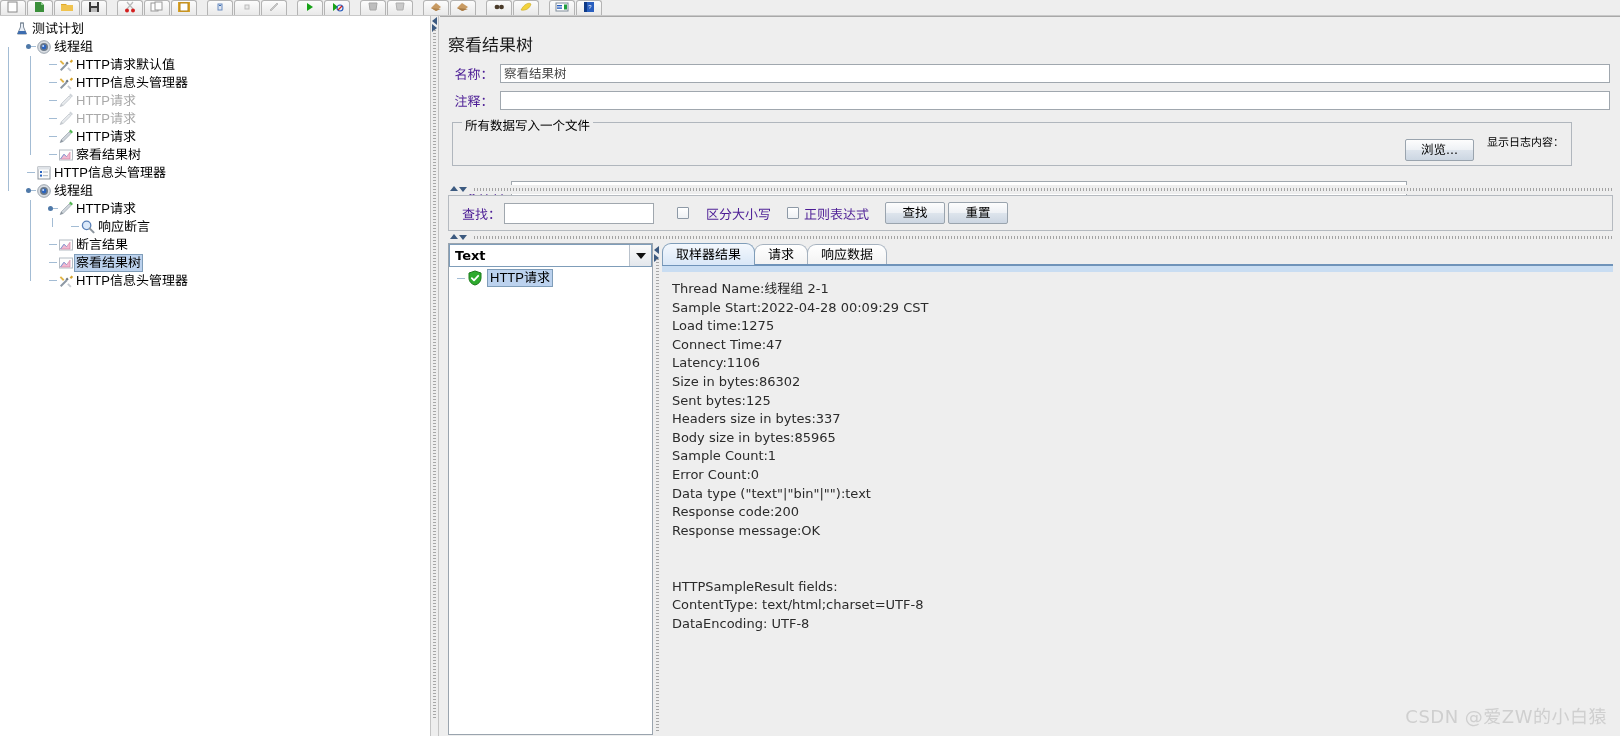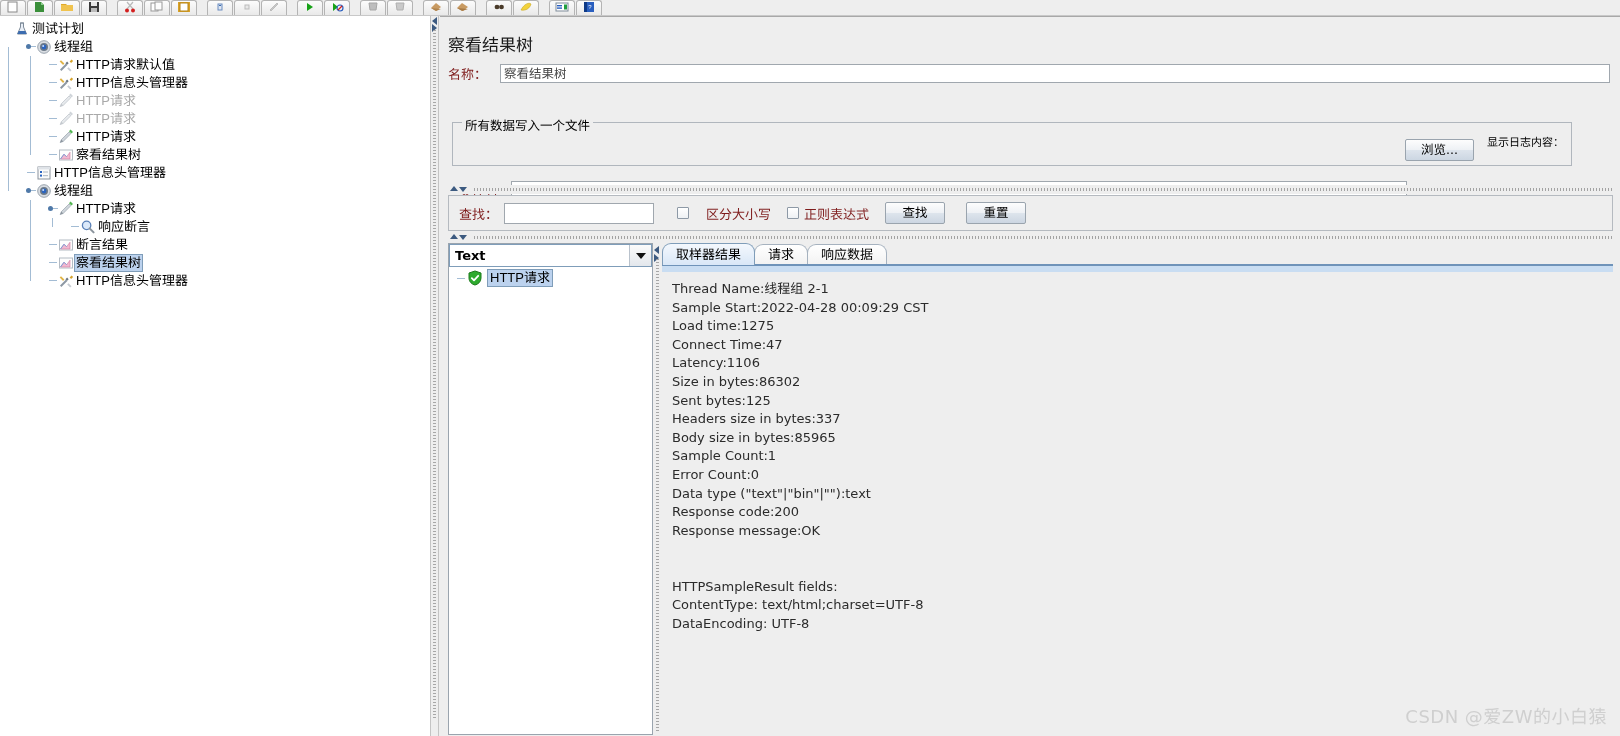--- a/index.html
+++ b/index.html
@@ -128,22 +128,23 @@
     color: #1a1a1a;
     font-family: "DejaVu Sans", sans-serif;
   }
   .frow {
     position: absolute;
     display: flex;
     align-items: center;
   }
   .flabel {
     font-size: 13px;
-    color: #7f1d1d;
+    color: #4c1d95;
     font-family: Liberation Sans, sans-serif;
+    text-align: center;
   }
   .ftext {
     border: 1px solid #a0a7ae;
     background: #ffffff;
     height: 19px;
     line-height: 19px;
     font-size: 12.5px;
     padding: 0 3px;
     box-sizing: border-box;
     color: #333;
@@ -736,20 +737,24 @@
 
   <div class="right-pane">
 
     <div class="panel-title">察看结果树</div>
 
     <div class="frow" style="left:8px; top:47px; width:1165px;">
       <span class="flabel" style="width:52px;">名称：</span>
       <input class="ftext readonlyish" style="width: 1110px;" value="察看结果树">
     </div>
 
+    <div class="frow" style="left:8px; top:74px; width:1165px;">
+      <span class="flabel" style="width:52px;">注释：</span>
+      <input class="ftext" style="width: 1110px;" value="">
+    </div>
 
     <div class="group" style="left:12px; top:105px; width:1120px; height:44px;">
       <span class="gtitle">所有数据写入一个文件</span>
       <div class="frow" style="left:6px; top:12px;margin-top:46px;">
         <span class="flabel" style="width:52px;">文件名</span>
         <input class="ftext" style="width: 896px;" value="">
       </div>
     </div>
 
     <div class="btn" style="position:absolute; left:965px; top:122px; width:69px;">浏览...</div>
@@ -769,21 +774,21 @@
         <input class="ftext" style="width: 150px; height: 21px; line-height: 21px;" value="">
         <span style="display:inline-flex; align-items:center; margin-left:23px;gap:12px;">
           <span class="chk"></span>
           <span class="flabel" style="margin-left:5px;">区分大小写</span>
         </span>
         <span style="display:inline-flex; align-items:center; margin-left:16px;">
           <span class="chk"></span>
           <span class="flabel" style="margin-left:5px;">正则表达式</span>
         </span>
         <span class="btn" style="width:60px; margin-left:16px;">查找</span>
-        <span class="btn" style="width:60px; margin-left:21px;">重置</span>
+        <span class="btn" style="width:60px; margin-left:3px;">重置</span>
       </div>
     </div>
 
     <div class="hsplit" style="left:8px; top:216px; width:1165px;">
       <div class="arrows">
         <div class="arrow-up-small" style="position:absolute;left:0px;top:1px;"></div>
         <div class="arrow-down-small" style="position:absolute;left:9px;top:2px;"></div>
       </div>
       <div class="dots"></div>
     </div>

